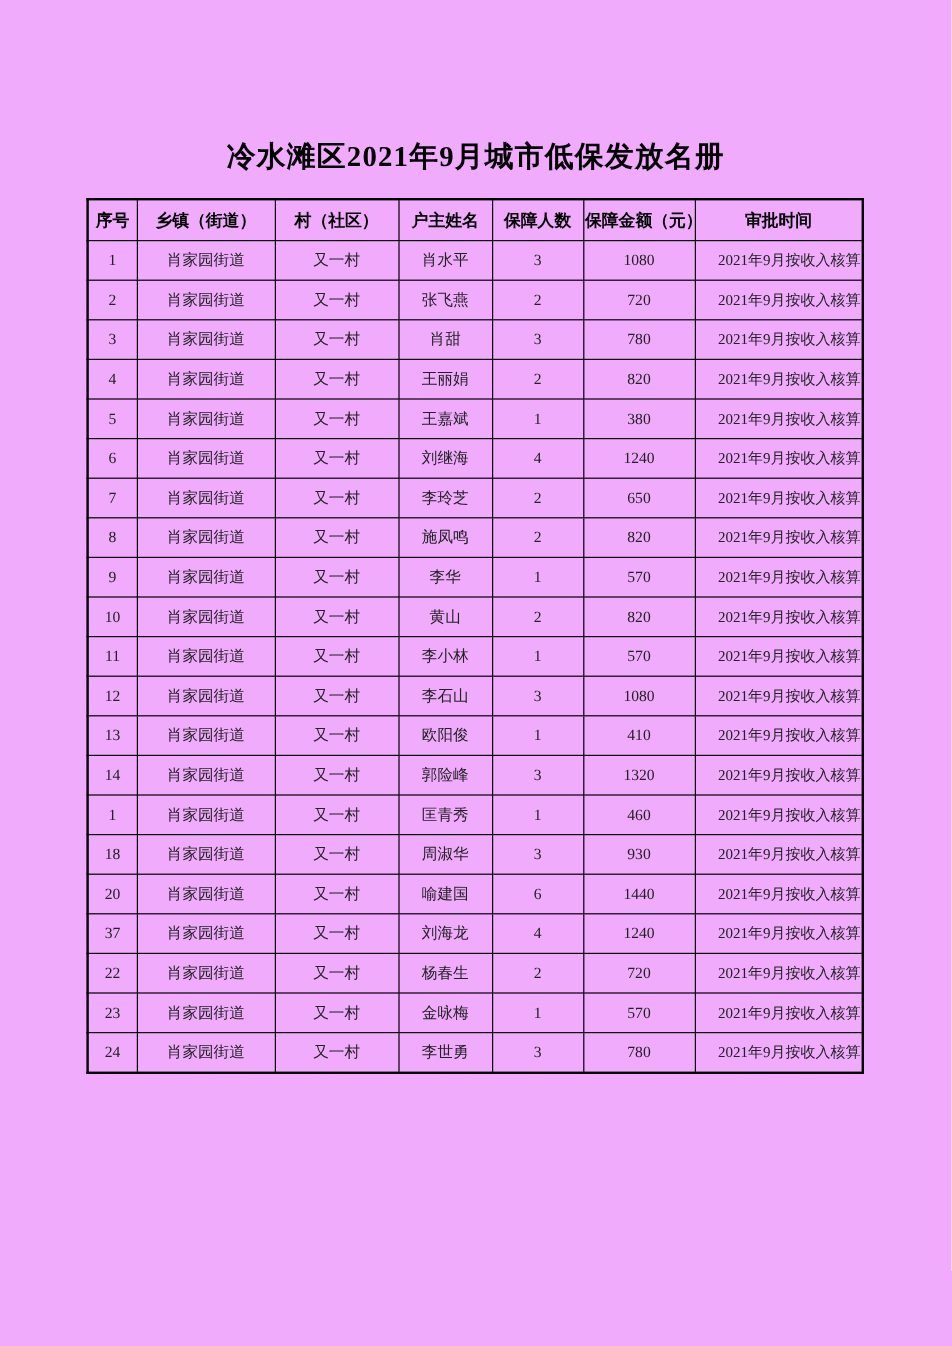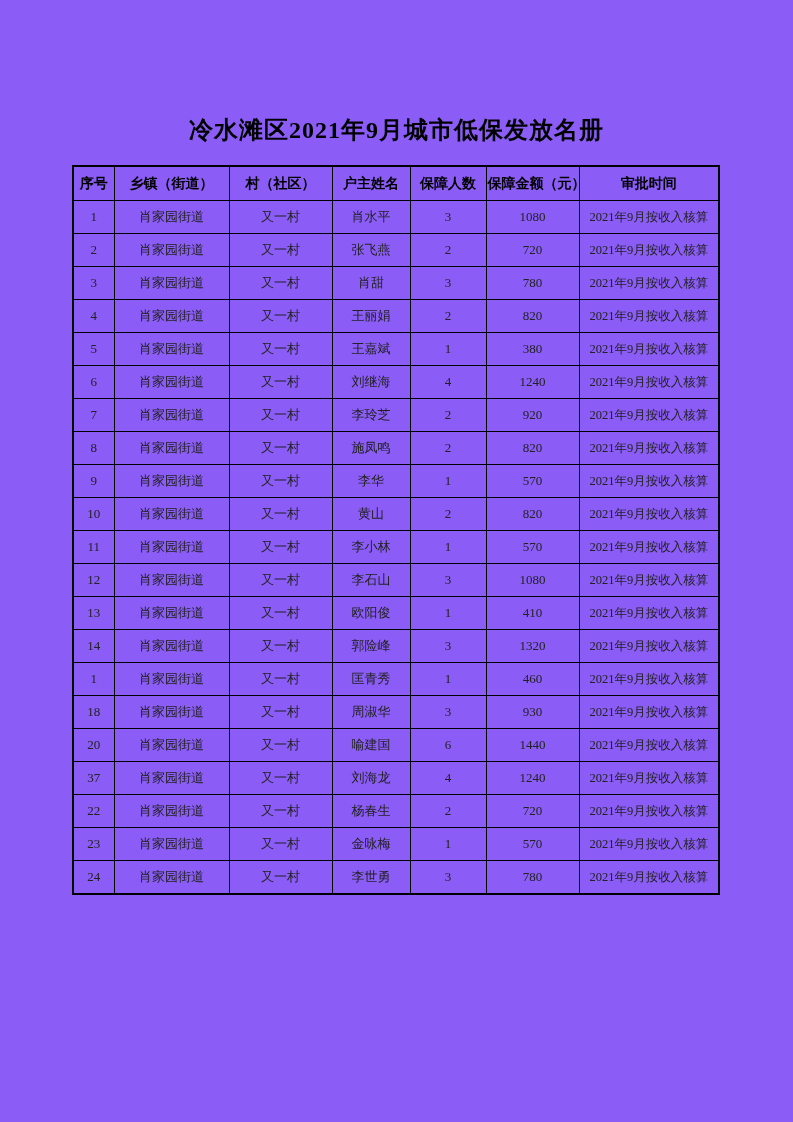--- a/index.html
+++ b/index.html
@@ -4,21 +4,21 @@
 <style>
   html, body {
     margin: 0;
     padding: 0;
     background: #ffffff;
   }
   .page {
     position: relative;
     width: 793px;
     height: 1122px;
-    background: #8b5cf6;
+    background: #f0abfc;
     overflow: hidden;
     font-family: "Liberation Serif", serif;
     color: #000000;
   }
   .doc-title {
     position: absolute;
     top: 114px;
     left: 0;
     width: 100%;
     text-align: center;
@@ -53,20 +53,21 @@
     color: #000000;
   }
   table.roster tbody td {
     height: 32px;
     font-size: 13px;
     font-weight: normal;
     color: #222222;
   }
   table.roster tbody td.cell-approval {
     font-size: 12.5px;
+    text-align: right;
   }
 </style>
 </head>
 <body>
 
 <div class="page">
 
   <div class="doc-title">冷水滩区2021年9月城市低保发放名册</div>
 
   <table class="roster">
@@ -144,21 +145,21 @@
           <td>4</td>
           <td>1240</td>
           <td class="cell-approval">2021年9月按收入核算</td>
         </tr>
         <tr>
           <td>7</td>
           <td>肖家园街道</td>
           <td>又一村</td>
           <td>李玲芝</td>
           <td>2</td>
-          <td>920</td>
+          <td>650</td>
           <td class="cell-approval">2021年9月按收入核算</td>
         </tr>
         <tr>
           <td>8</td>
           <td>肖家园街道</td>
           <td>又一村</td>
           <td>施凤鸣</td>
           <td>2</td>
           <td>820</td>
           <td class="cell-approval">2021年9月按收入核算</td>

